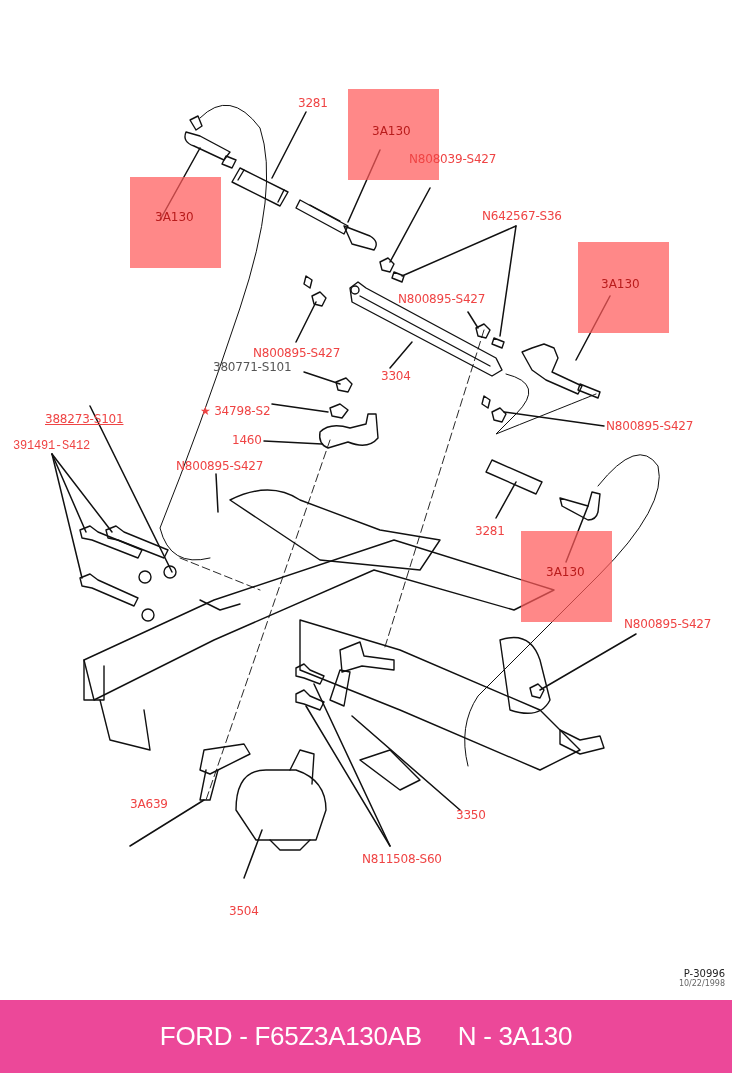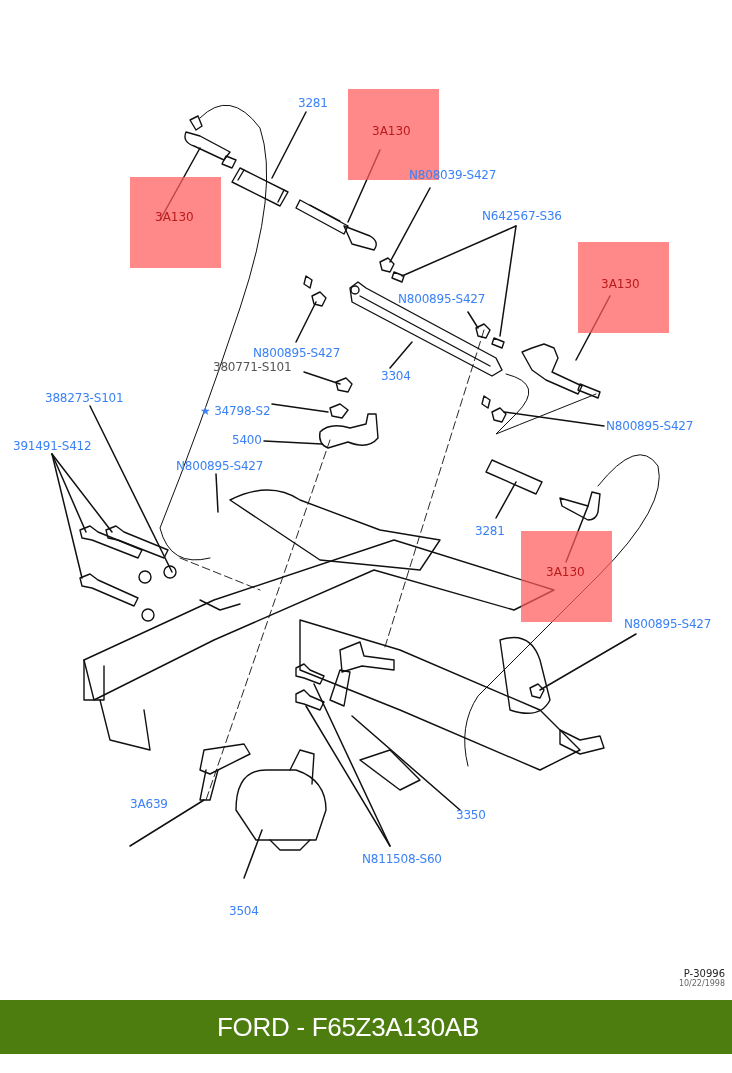--- a/index.html
+++ b/index.html
@@ -1,28 +1,28 @@
 <!DOCTYPE html>
 <html><head>
 <meta charset="utf-8">
 <style>
   html, body { margin: 0; padding: 0; background: #ffffff; }
   body { width: 732px; height: 1073px; position: relative; overflow: hidden;
          font-family: "DejaVu Sans", sans-serif; }
   #canvas { position: absolute; left: 0; top: 0; width: 732px; height: 1000px; background: #fff; }
   svg#diagram { position: absolute; left: 0; top: 0; width: 732px; height: 1000px; }
-  .lbl { position: absolute; font-size: 12px; color: #3b82f6; white-space: nowrap; line-height: 14px;
+  .lbl { position: absolute; font-size: 12px; color: #ef4444; white-space: nowrap; line-height: 14px;
          font-family: "DejaVu Sans", sans-serif; letter-spacing: -0.2px; }
   .lbl.grey { color: #555; }
   .hl { position: absolute; background: rgba(255, 90, 90, 0.72); }
   .hl-text { position: absolute; font-size: 12px; color: #b91c1c; white-space: nowrap; line-height: 14px; }
   .ref { position: absolute; right: 7px; top: 968px; text-align: right; color: #222; }
   .ref .num { font-size: 10px; line-height: 11px; display: block; }
   .ref .date { font-size: 8px; color: #666; line-height: 9px; display: block; }
-  #footer { position: absolute; left: 0; top: 1000px; width: 732px; height: 54px; background: #4d7c0f;
+  #footer { position: absolute; left: 0; top: 1000px; width: 732px; height: 73px; background: #ec4899;
             display: flex; align-items: center; justify-content: center; color: #fff; }
   #footer span { font-family: "Liberation Sans", sans-serif; font-size: 26px; letter-spacing: -0.3px; }
   #footer .sep { width: 36px; display: inline-block; }
 </style>
 </head>
 <body>
 
 <div id="canvas">
   <svg id="diagram" viewBox="0 0 732 1000" fill="none" stroke="#111" stroke-width="1.4" stroke-linecap="round" stroke-linejoin="round">
 
@@ -164,41 +164,42 @@
   <div class="hl" style="left:130px;top:177px;width:91px;height:91px;"></div>
   <div class="hl-text" style="left:155px;top:210px;">3A130</div>
 
   <div class="hl" style="left:578px;top:242px;width:91px;height:91px;"></div>
   <div class="hl-text" style="left:601px;top:277px;">3A130</div>
 
   <div class="hl" style="left:521px;top:531px;width:91px;height:91px;"></div>
   <div class="hl-text" style="left:546px;top:565px;">3A130</div>
 
   <div class="lbl" style="left:298px;top:96px;">3281</div>
-  <div class="lbl" style="left:409px;top:168px;">N808039-S427</div>
+  <div class="lbl" style="left:409px;top:152px;">N808039-S427</div>
   <div class="lbl" style="left:482px;top:209px;">N642567-S36</div>
   <div class="lbl" style="left:398px;top:292px;">N800895-S427</div>
   <div class="lbl" style="left:253px;top:346px;">N800895-S427</div>
   <div class="lbl grey" style="left:213px;top:360px;">380771-S101</div>
   <div class="lbl" style="left:381px;top:369px;text-align:right;">3304</div>
   <div class="lbl" style="left:200px;top:404px;">★ 34798-S2</div>
-  <div class="lbl" style="left:232px;top:433px;">5400</div>
+  <div class="lbl" style="left:232px;top:433px;">1460</div>
   <div class="lbl" style="left:176px;top:459px;">N800895-S427</div>
-  <div class="lbl" style="left:45px;top:391px;">388273-S101</div>
-  <div class="lbl" style="left:13px;top:439px;">391491-S412</div>
+  <div class="lbl" style="left:45px;top:412px;text-decoration:underline;">388273-S101</div>
+  <div class="lbl" style="left:13px;top:439px;font-family:Liberation Mono, monospace;">391491-S412</div>
   <div class="lbl" style="left:606px;top:419px;">N800895-S427</div>
   <div class="lbl" style="left:475px;top:524px;">3281</div>
   <div class="lbl" style="left:624px;top:617px;">N800895-S427</div>
   <div class="lbl" style="left:456px;top:808px;">3350</div>
   <div class="lbl" style="left:106px;top:797px;margin-left:24px;">3A639</div>
   <div class="lbl" style="left:229px;top:904px;">3504</div>
   <div class="lbl" style="left:362px;top:852px;">N811508-S60</div>
 
   <div class="ref">
     <span class="num">P-30996</span>
     <span class="date">10/22/1998</span>
   </div>
 </div>
 
 <div id="footer">
   <span>FORD - F65Z3A130AB</span>
   <span class="sep"></span>
+  <span>N - 3A130</span>
 </div>
 
 </body></html>

